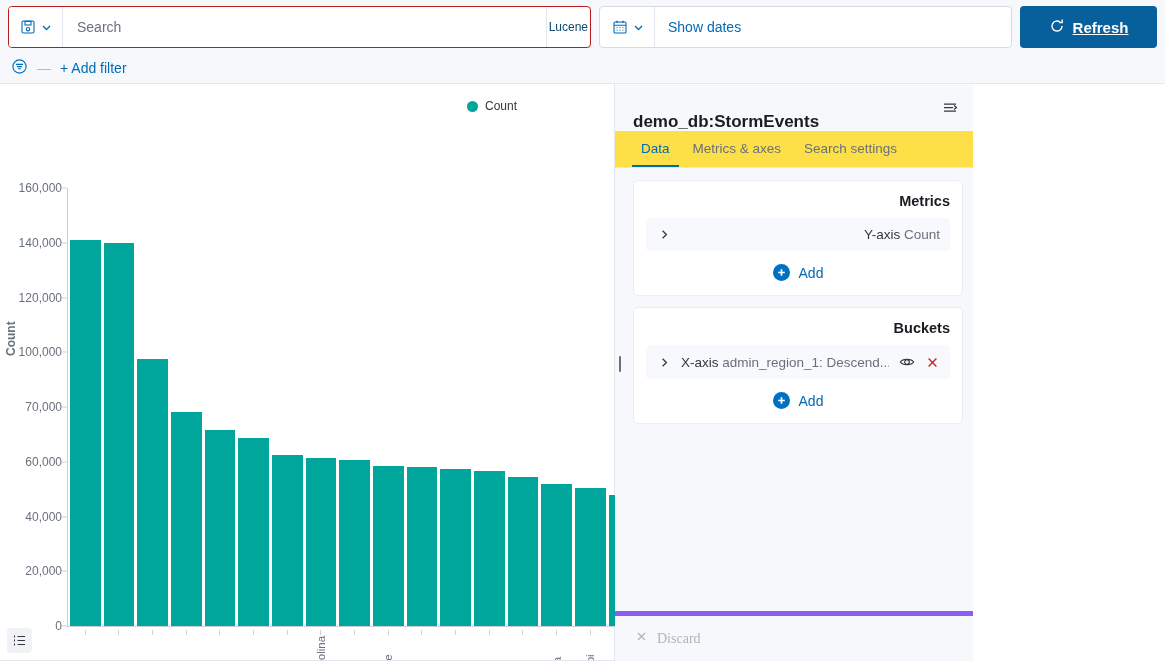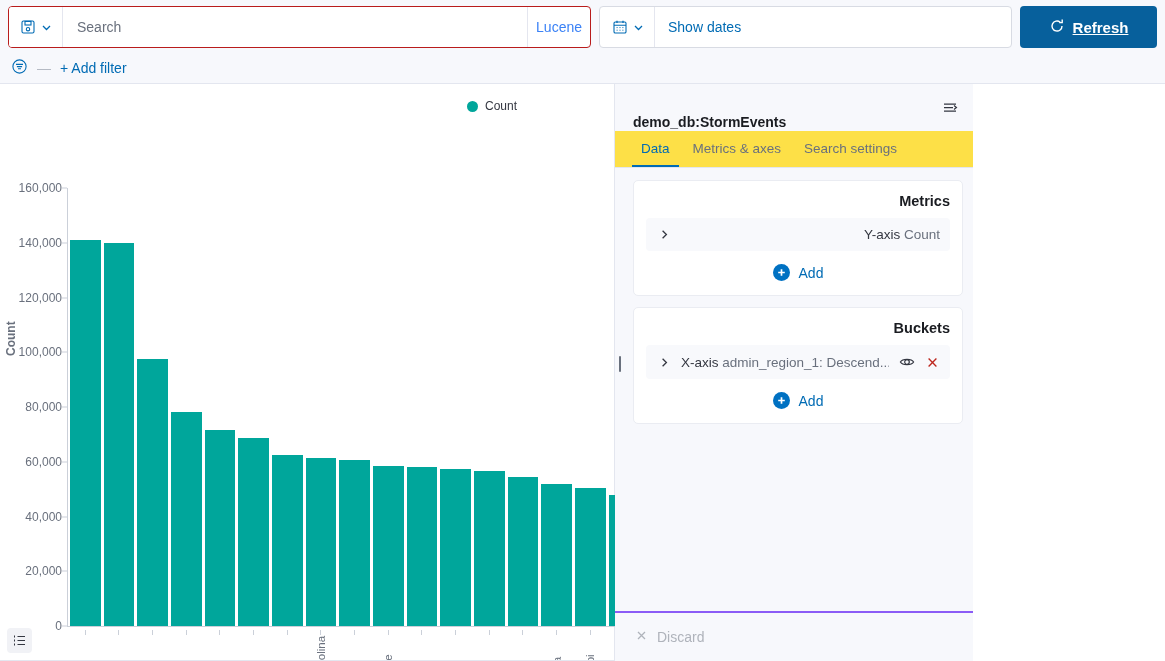--- a/index.html
+++ b/index.html
@@ -36,22 +36,22 @@
   .save-icon svg, .chev svg, .cal-icon svg { display: block; }
   .search-input-wrap { flex: 1 1 auto; display: flex; align-items: center; min-width: 0; }
   .search-input {
     width: 100%; border: none; outline: none;
     font-size: 14px; font-family: "Liberation Sans", sans-serif;
     color: #343741; padding: 0 10px 0 14px; background: transparent;
   }
   .search-input::placeholder { color: #69707d; opacity: 1; }
   .lucene-label {
     display: flex; align-items: center;
-    padding: 0 8px;
-    font-size: 14px; color: #3b82f6;
+    padding: 0 2px;
+    font-size: 12px; color: #0c4a6e;
     border-left: 1px solid #e4e6ef;
     cursor: pointer; white-space: nowrap;
   }
   .date-group {
     display: flex; width: 413px;
     background: #fff;
     border: 1px solid #d8dbe3;
     border-radius: 4px;
     overflow: hidden;
   }
@@ -187,21 +187,21 @@
   .drag-handle {
     position: absolute; left: 4px; top: 272px;
     width: 2px; height: 16px; background: #69707d; border-radius: 1px;
     cursor: col-resize;
   }
   .editor-head {
     display: flex; align-items: center; justify-content: space-between;
     height: 47px; padding: 0 13px 0 18px;
     background: #f7f8fc;
   }
-  .editor-title { font-size: 14px; font-weight: bold; color: #1a1c21; margin-top: 28px; }
+  .editor-title { font-size: 17px; font-weight: bold; color: #1a1c21; margin-top: 28px; }
   .collapse-btn { cursor: pointer; display: flex; align-items: center; }
 
   .tabs {
     display: flex; align-items: flex-end; gap: 0;
     height: 37px; padding-left: 17px;
     border-bottom: 1px solid #e3e6ef;
     background: #fde047;
   }
   .tab {
     font-size: 13.5px; color: #69707d;
@@ -238,22 +238,23 @@
   }
   .add-circle {
     width: 17px; height: 17px; border-radius: 50%; background: #0071c2;
     display: flex; align-items: center; justify-content: center;
   }
   .add-label { font-size: 14px; color: #006bb4; }
 
   .editor-foot {
     display: flex; justify-content: space-between;
     height: 50px; padding: 0 12px 0 20px;
-    border-top: 2px solid #8b5cf6;
+    border-top: 5px solid #8b5cf6;
     background: #f7f8fc;
+    font-family: Liberation Serif, serif;
   }
   .discard-btn {
     display: flex; align-items: center; gap: 9px;
     font-size: 14px; color: #afb3bb; cursor: default;
   }
   .update-btn {
     display: flex; align-items: center; justify-content: center; gap: 8px;
     width: 112px; height: 34px; border-radius: 4px;
     background: #d3d5db; color: #9ba0a9;
     font-size: 14px; cursor: default;
@@ -340,21 +341,21 @@
       <div class="yaxis-title">Count</div>
       <div class="ytick-holder" id="ytick-holder">
           <div class="ytick" style="top: 542px;">0</div>
           <div class="ytick-mark" style="top: 542px;"></div>
           <div class="ytick" style="top: 487.25px;">20,000</div>
           <div class="ytick-mark" style="top: 487.25px;"></div>
           <div class="ytick" style="top: 432.5px;">40,000</div>
           <div class="ytick-mark" style="top: 432.5px;"></div>
           <div class="ytick" style="top: 377.75px;">60,000</div>
           <div class="ytick-mark" style="top: 377.75px;"></div>
-          <div class="ytick" style="top: 323px;">80,000</div>
+          <div class="ytick" style="top: 323px;">70,000</div>
           <div class="ytick-mark" style="top: 323px;"></div>
           <div class="ytick" style="top: 268.25px;">100,000</div>
           <div class="ytick-mark" style="top: 268.25px;"></div>
           <div class="ytick" style="top: 213.5px;">120,000</div>
           <div class="ytick-mark" style="top: 213.5px;"></div>
           <div class="ytick" style="top: 158.75px;">140,000</div>
           <div class="ytick-mark" style="top: 158.75px;"></div>
           <div class="ytick" style="top: 104px;">160,000</div>
           <div class="ytick-mark" style="top: 104px;"></div>
         </div>

